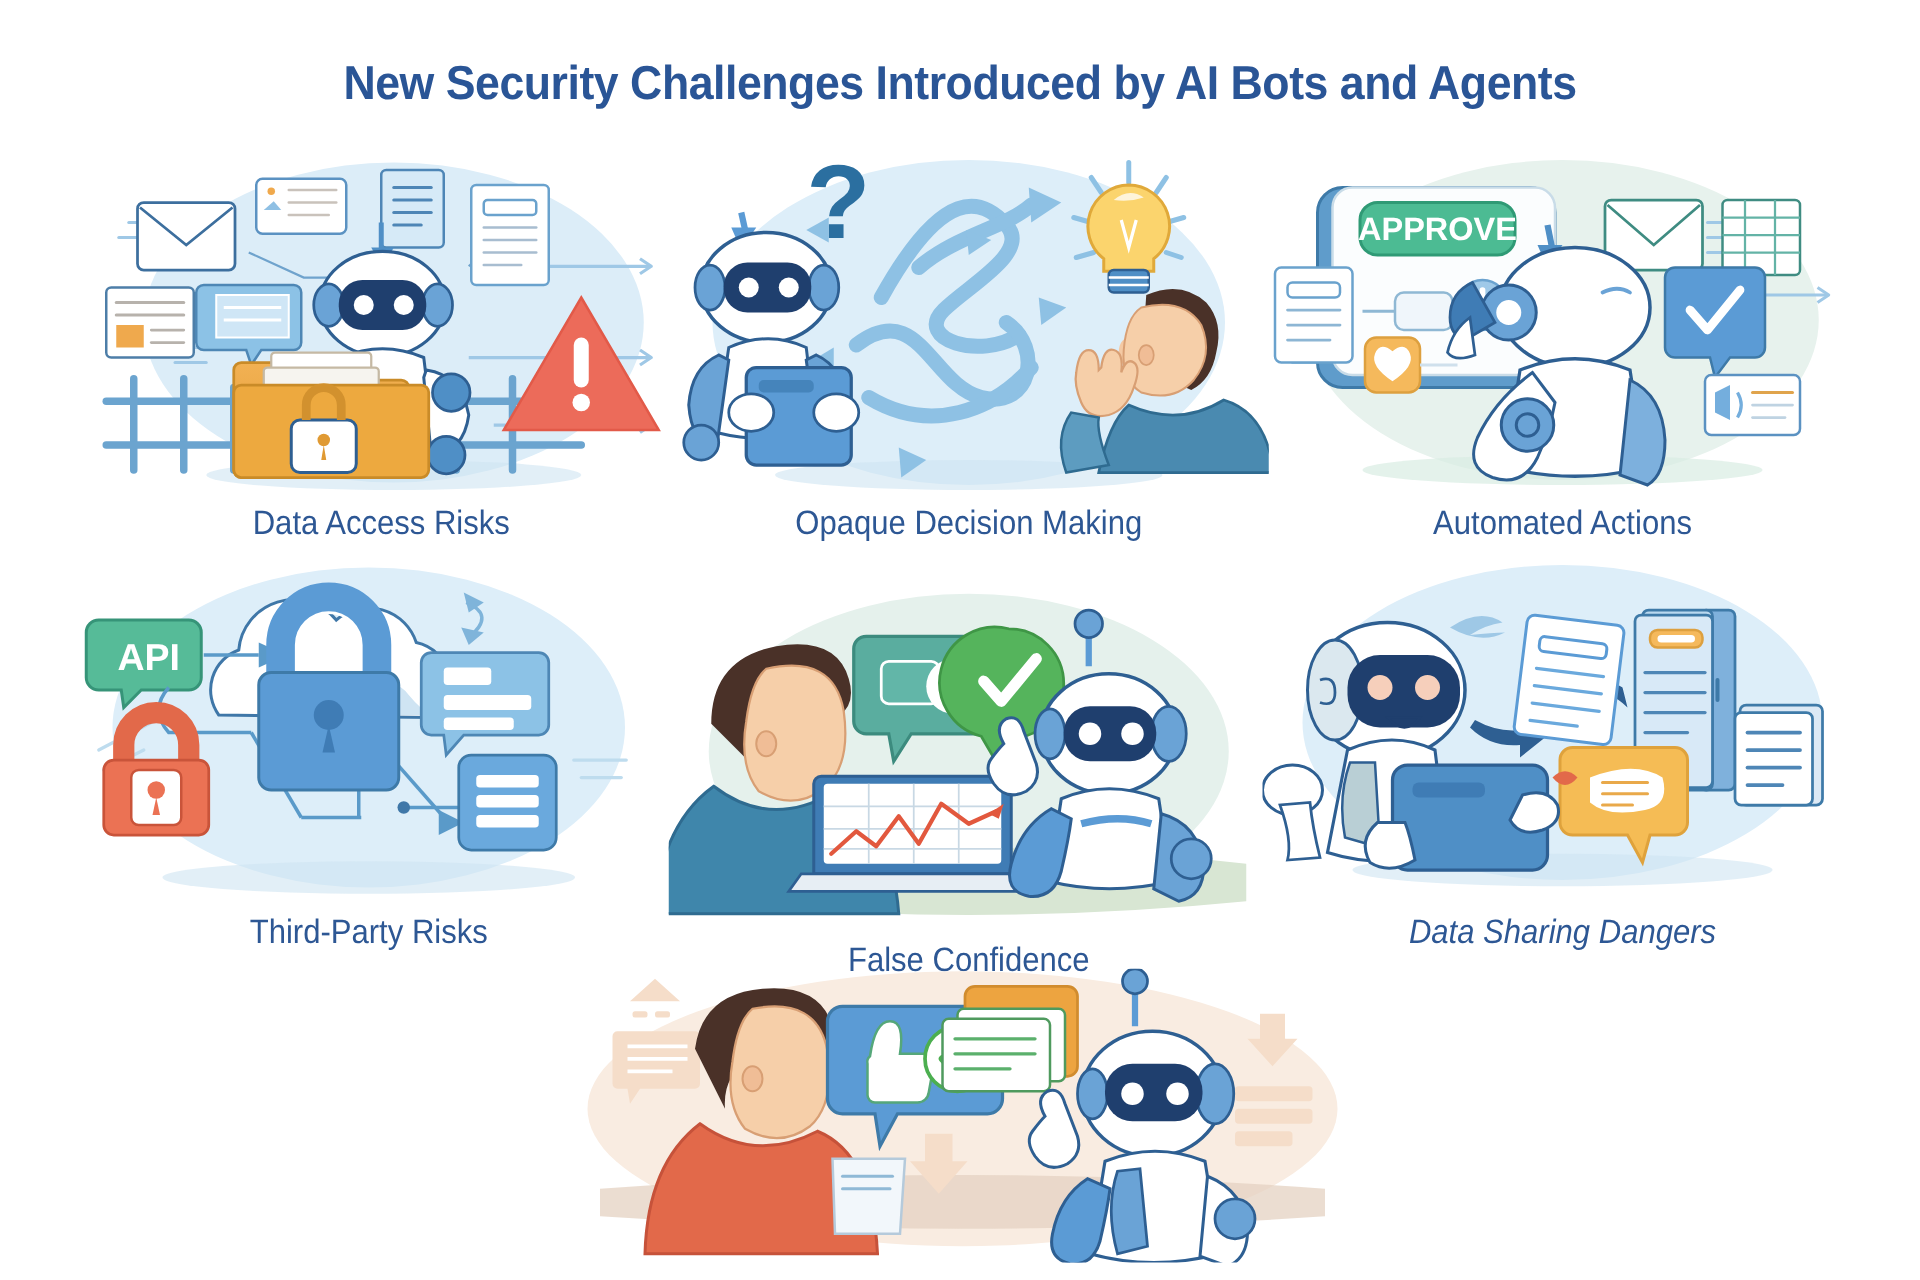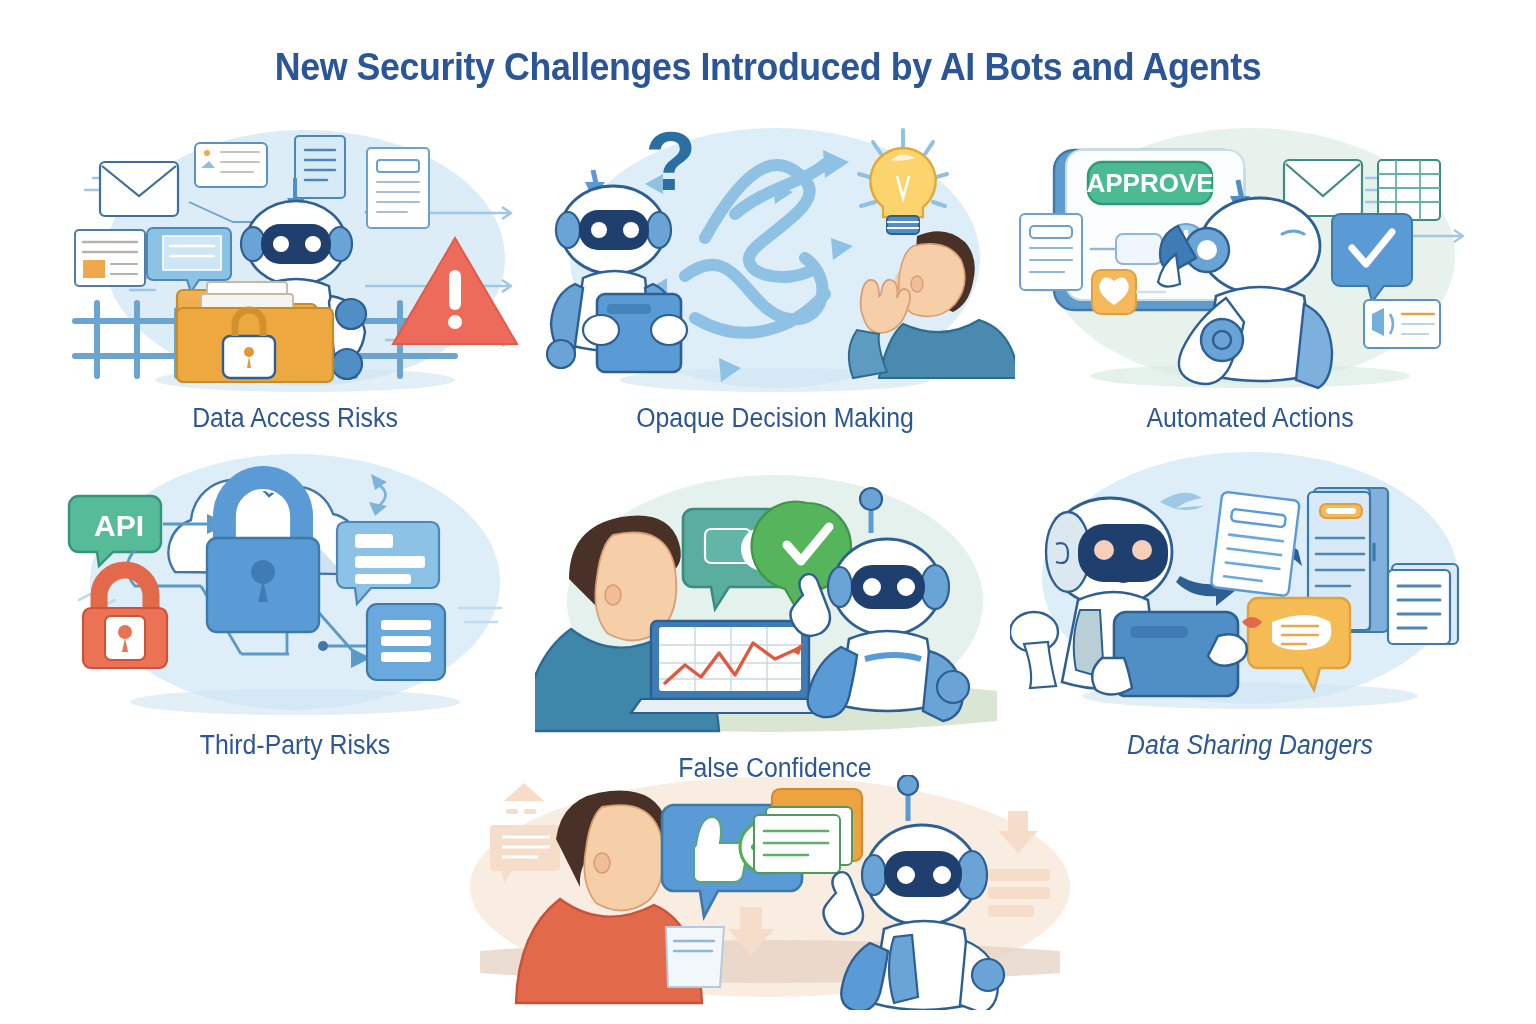--- a/index.html
+++ b/index.html
@@ -31,21 +31,21 @@
     text-align:center;
     font-family:"Liberation Sans","DejaVu Sans",sans-serif;
     font-size:27px;
     font-weight:normal;
     color:#2d5794;
     transform:scaleX(0.92);
     white-space:nowrap;
   }
 
   
-  #p1{left:55px;top:118px;width:480px;height:330px;}
+  #p1{left:65px;top:118px;width:480px;height:330px;}
   #p2{left:535px;top:118px;width:480px;height:330px;}
   #p3{left:1010px;top:118px;width:480px;height:330px;}
   
   #p4{left:55px;top:440px;width:480px;height:330px;}
   #p5{left:535px;top:463px;width:480px;height:330px;}
   #p6{left:1010px;top:440px;width:480px;height:330px;font-style:italic;}
   
   #p7{left:460px;top:775px;width:620px;height:235px;}
 </style>
 </head>

